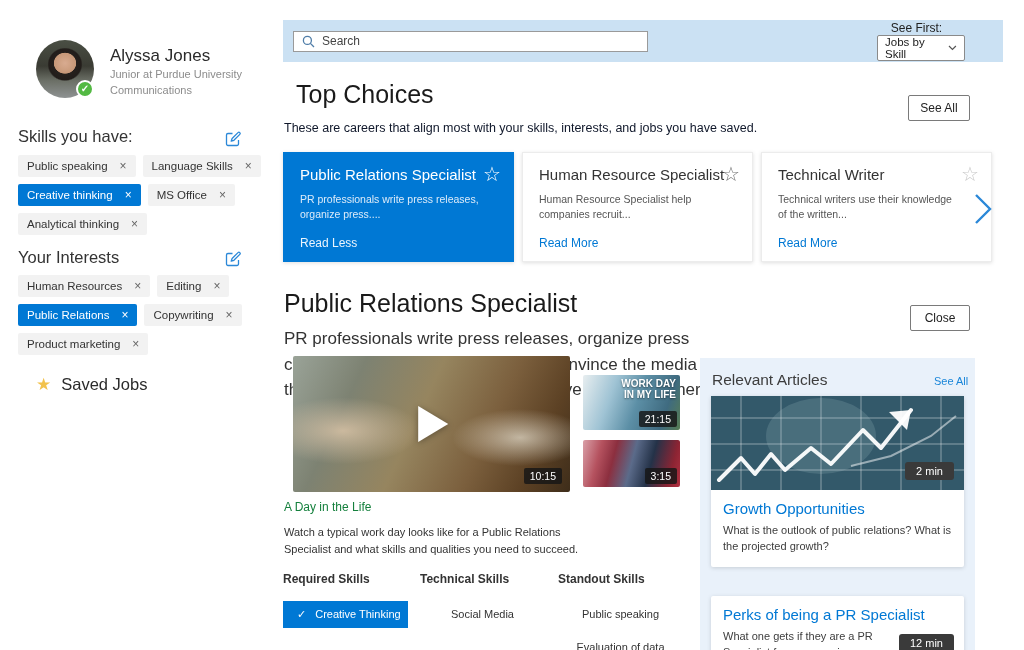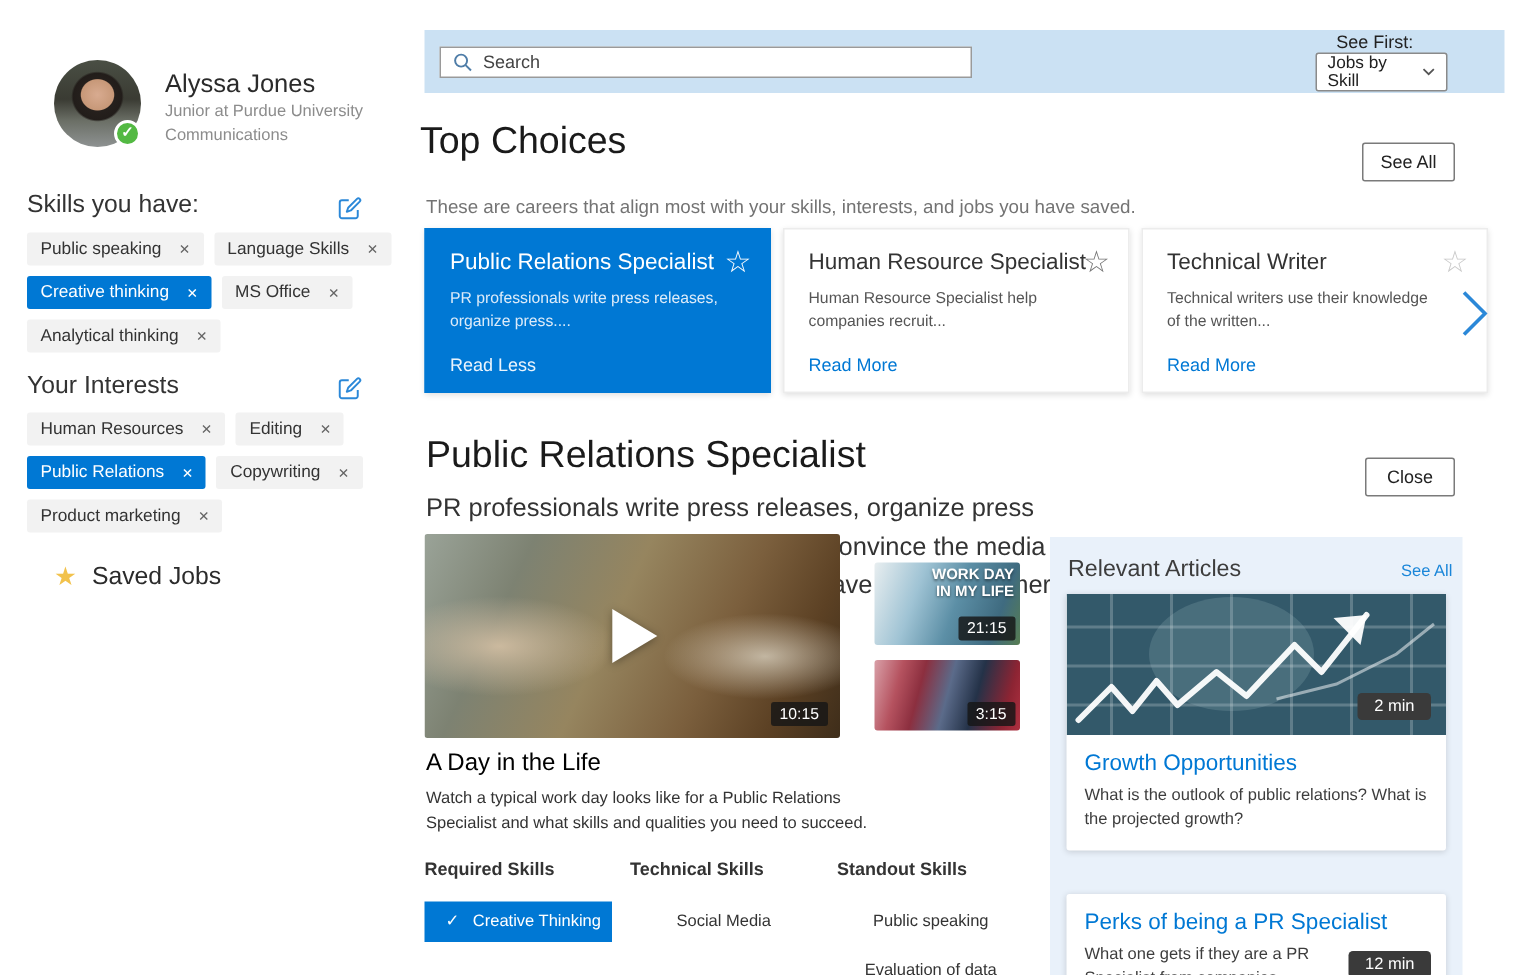--- a/index.html
+++ b/index.html
@@ -39,56 +39,56 @@
     display:flex; align-items:center; padding:0 8px; }
   .searchbox svg { margin-right:7px; }
   .searchbox .ph { font-size:12px; color:#444; }
   .seefirst { margin-left:auto; display:flex; align-items:center; margin-right:38px;flex-direction:column; }
   .seefirst .lbl { font-size:12px; color:#222; margin-right:9px; }
   .dropdown { width:88px; height:26px; background:#fff; border:1px solid #8a8a8a; border-radius:2px;
     display:flex; align-items:center; justify-content:space-between; padding:0 7px; font-size:11.5px; color:#222; }
 
   
   .h1 { position:absolute; font-size:25px; font-weight:400; color:#1a1a1a; }
-  .tc-sub { position:absolute; left:284px; top:131px; font-size:12.5px; color:#737373; }
+  .tc-sub { position:absolute; left:284px; top:121px; font-size:12.5px; color:#0f172a; }
   .btn { position:absolute; background:#fff; border:1px solid #7a7a7a; border-radius:2px; font-size:12px;
     color:#222; display:flex; align-items:center; justify-content:center; }
   .cards { position:absolute; left:283px; top:152px; display:flex; }
   .card { position:relative; width:231px; height:110px; background:#fff; border:1px solid #ececec;
     box-shadow:0 1px 4px rgba(0,0,0,0.13); margin-right:8px; padding:13px 16px; }
   .card.sel { background:#0078d4; border-color:#0078d4; }
   .card .ttl { font-size:15px; color:#333; }
   .card.sel .ttl { color:#fff; }
   .card .dsc { margin-top:9px; font-size:10.5px; line-height:1.4; color:#555; width:180px; }
   .card.sel .dsc { color:#dcebf9; }
   .card .lnk { position:absolute; left:16px; bottom:11px; font-size:12px; color:#0078d4; }
   .card.sel .lnk { color:#eaf4fd; }
   .card .cstar { position:absolute; top:9px; right:12px; font-size:20px; }
   .next-chevron { position:absolute; left:972px; top:192px; }
 
   
   .detail-desc { position:absolute; left:284px; top:326px; width:430px; font-size:17px; line-height:1.5; color:#333; }
-  .video { position:absolute; left:283px; top:356px; width:277px; height:136px; border-radius:2px; overflow:hidden;
+  .video { position:absolute; left:293px; top:356px; width:277px; height:136px; border-radius:2px; overflow:hidden;
     background:
       radial-gradient(ellipse 40% 35% at 18% 55%, rgba(222,199,170,0.8) 0%, rgba(0,0,0,0) 70%),
       radial-gradient(ellipse 35% 30% at 82% 60%, rgba(232,226,210,0.7) 0%, rgba(0,0,0,0) 70%),
       linear-gradient(115deg, #9aa398 0%, #7d8272 22%, #96855f 45%, #7b5f3d 68%, #5c4124 85%, #3e2d1a 100%); }
   .play { position:absolute; left:50%; top:50%; transform:translate(-46%,-50%); width:0; height:0;
     border-left:30px solid #fff; border-top:18px solid transparent; border-bottom:18px solid transparent;
     filter:drop-shadow(0 1px 3px rgba(0,0,0,0.35)); }
   .dur { position:absolute; background:rgba(22,22,22,0.82); color:#fff; font-size:10.5px; padding:2px 6px; border-radius:2px; }
   .more-label { position:absolute; left:583px; top:356px; font-size:12px; font-weight:700; color:#333;margin-top:36px; }
   .thumb { position:absolute; left:583px; width:97px; border-radius:2px; overflow:hidden; }
   .thumb1 { top:375px; height:55px;
     background:linear-gradient(110deg, #e8eef0 0%, #9fc3d4 30%, #5c8fa6 55%, #3f6b80 82%, #577d52 100%); }
   .thumb2 { top:440px; height:47px;
     background:linear-gradient(105deg, #d9a0a8 0%, #b5525f 18%, #8c2f3f 32%, #5b6b8a 50%, #243248 68%, #8c2433 88%, #b03040 100%); }
   .thumb1 .cap { position:absolute; right:4px; top:4px; width:58px; text-align:right; color:#fff; font-weight:800;
     font-size:10px; line-height:1.05; text-shadow:0 1px 2px rgba(0,0,0,0.5); }
-  .h3 { position:absolute; font-size:16px; color:#000000;text-align:right; }
+  .h3 { position:absolute; font-size:12px; color:#15803d;text-align:right; }
   .dil-desc { position:absolute; left:284px; top:524px; width:295px; font-size:11px; line-height:1.5; color:#333; }
 
   .skill-col { position:absolute; width:125px; }
   .skill-col .sc-head { font-size:12px; font-weight:700; color:#333; margin-bottom:15px; }
   .skill-item { font-size:11px; color:#333; text-align:center; height:27px; line-height:27px; }
   .skill-item.sel { background:#0078d4; color:#fff; text-align:left; padding-left:14px; }
   .skill-item.sel .chk { margin-right:9px; font-size:11px; }
 
   
   .panel { position:absolute; left:700px; top:358px; width:275px; height:292px; background:#e9f1fa; }
@@ -192,21 +192,21 @@
       <span class="lbl" data-interactable="false">See First:</span>
       <div class="dropdown" data-interactable="true">
         <span data-interactable="false">Jobs by Skill</span>
         <svg data-interactable="false" width="9" height="6" viewBox="0 0 9 6">
             <path d="M1 1l3.5 3.5L8 1" fill="none" stroke="#555" stroke-width="1.2"></path>
           </svg>
       </div>
     </div>
   </div>
 
-  <div class="h1" style="left:280px; top:80px;" data-interactable="false">Top Choices</div>
+  <div class="h1" style="left:296px; top:80px;" data-interactable="false">Top Choices</div>
   <div class="tc-sub" data-interactable="false">These are careers that align most with your skills, interests, and jobs you have saved.</div>
   <div class="btn" style="left:908px; top:95px; width:62px; height:26px;" data-interactable="true">See All</div>
 
   <div class="cards" data-interactable="false">
     <div class="card sel" data-interactable="true">
       <div class="ttl" data-interactable="false">Public Relations Specialist</div>
       <div class="cstar" style="color:#fff;" data-interactable="true">☆</div>
       <div class="dsc" data-interactable="false">PR professionals write press releases, organize press....</div>
       <div class="lnk" data-interactable="true">Read Less</div>
     </div>

